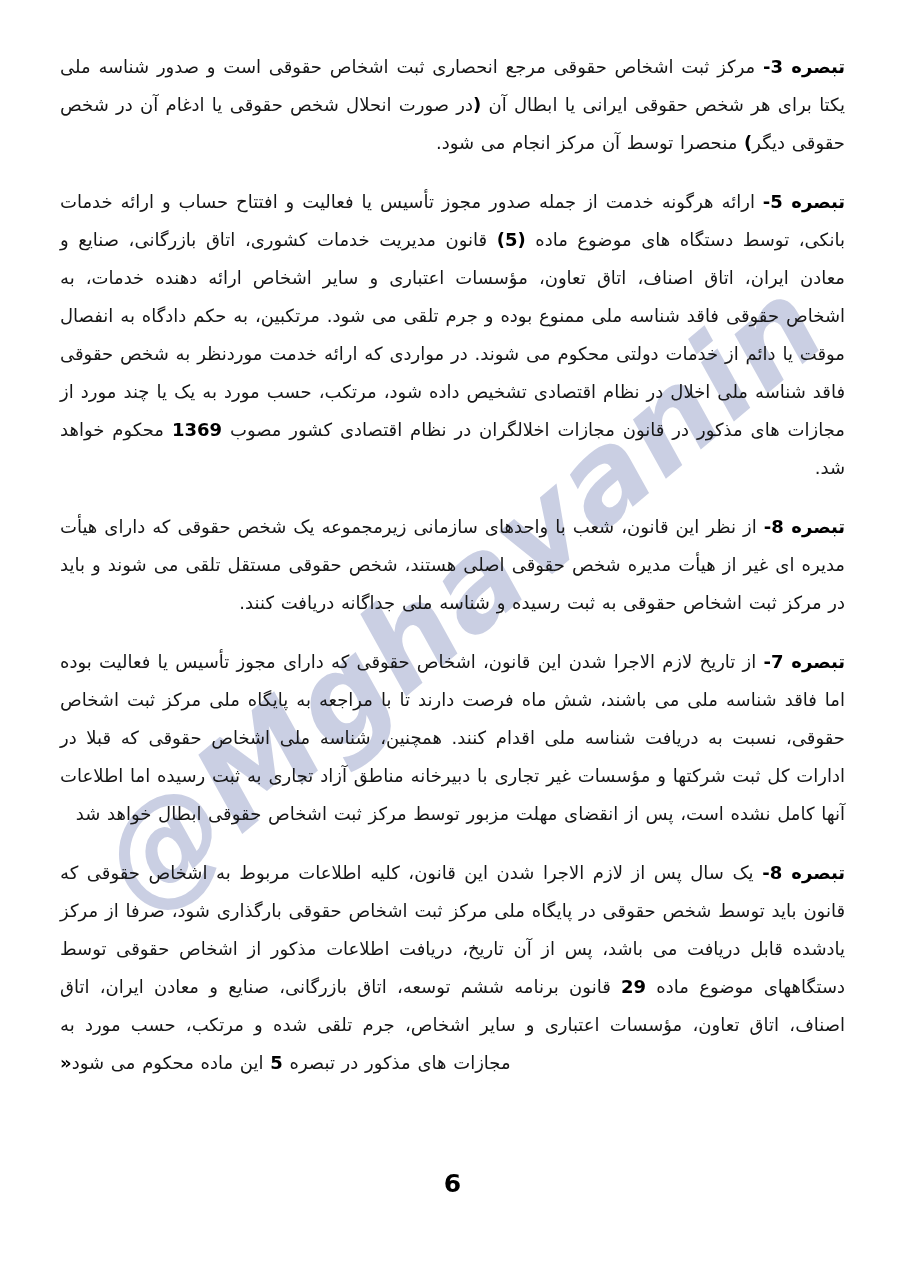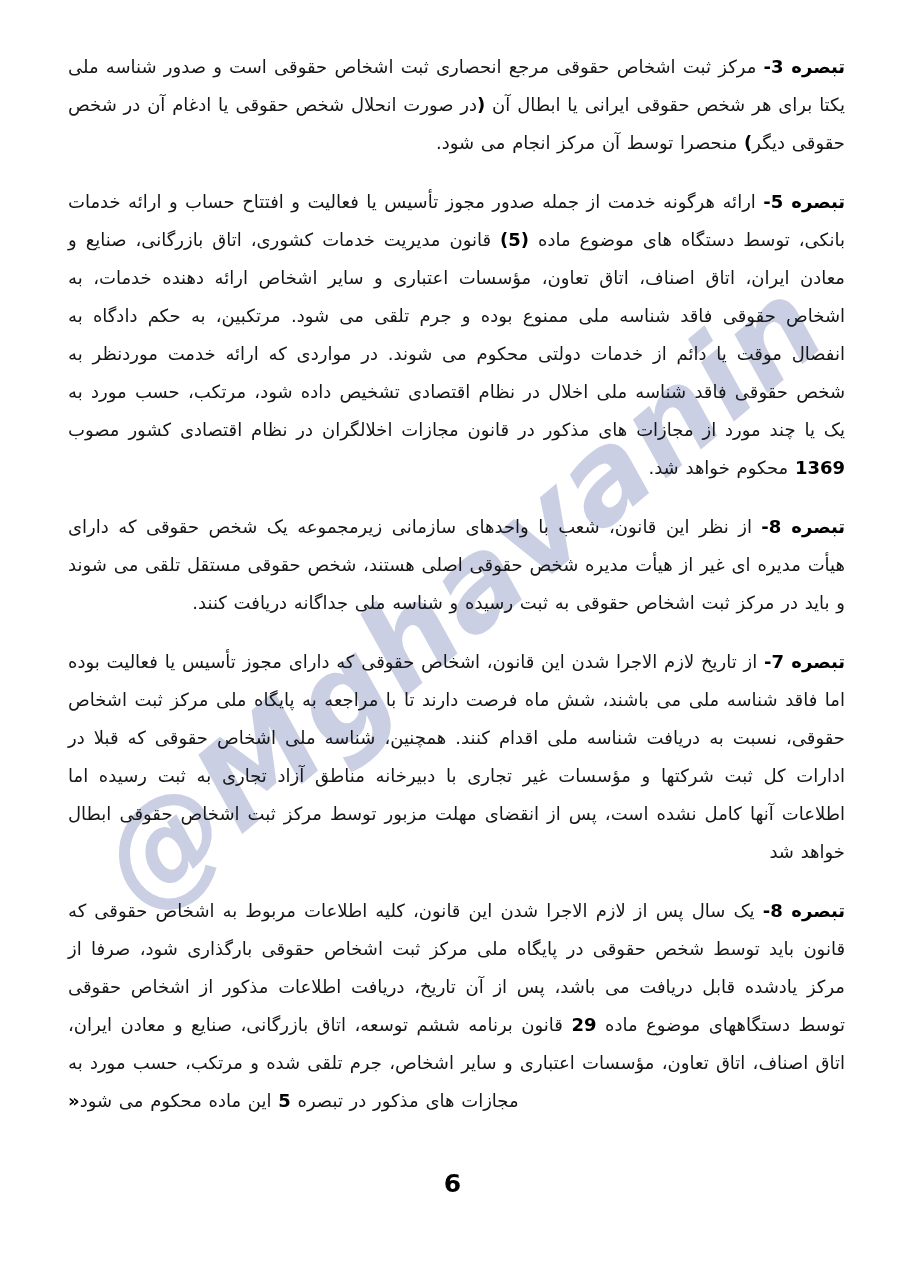--- a/index.html
+++ b/index.html
@@ -22,21 +22,21 @@
     letter-spacing: 2px;
     white-space: nowrap;
     z-index: 1;
     pointer-events: none;
     user-select: none;
   }
   .content {
     position: absolute;
     top: 48px;
     right: 60px;
-    left: 68px;
+    left: 60px;
     z-index: 2;
     direction: rtl;
     text-align: justify;
     color: #161616;
   }
   p.para {
     margin: 0 0 21px 0;
     font-size: 18px;
     line-height: 38px;
     word-spacing: 1px;

